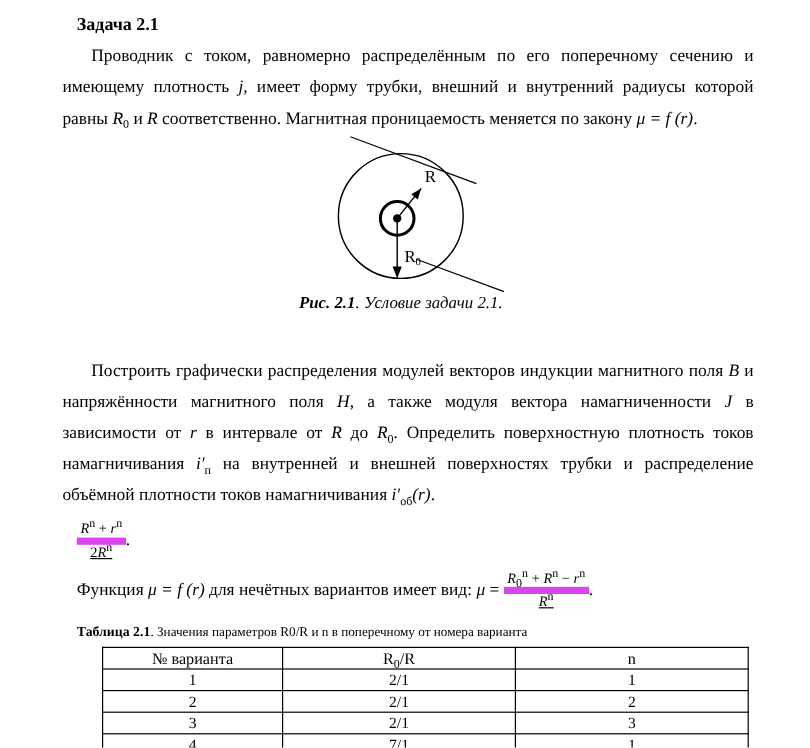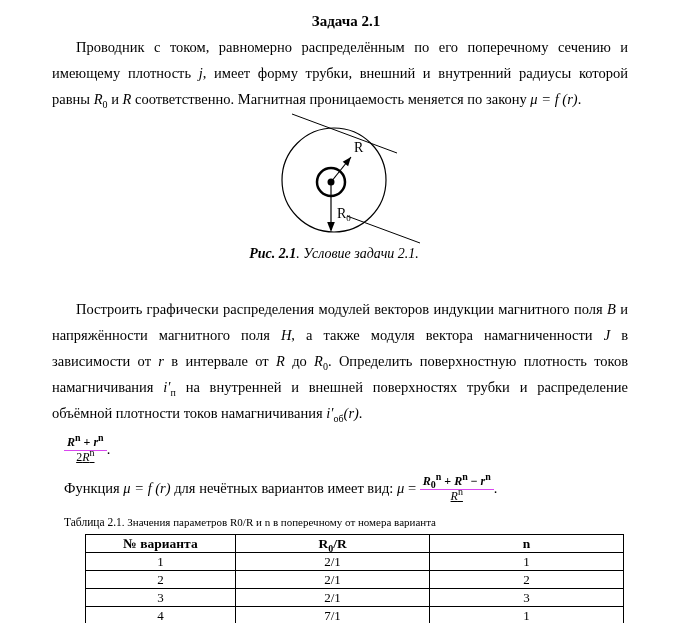--- a/index.html
+++ b/index.html
@@ -2,39 +2,39 @@
 <html><head>
 <meta charset="utf-8">
 <style>
   * { margin:0; padding:0; box-sizing:border-box; }
   html,body { background:#ffffff; }
   body {
     width:675px; height:623px; overflow:hidden;
     font-family:"Liberation Serif", serif; color:#000;
   }
   .page { padding:8px 47px 0 40px; }
-  .title { font-size:15px; font-weight:bold; text-indent:24px; line-height:26px;text-align:center; }
+  .title { font-size:15px; font-weight:bold; text-indent:24px; line-height:26px; }
   .para { font-size:14.5px; line-height:26px; text-align:justify; text-indent:24px;margin-left:12px; }
   .it { font-style:italic; }
   sub { font-size:10px; line-height:0; }
   sup { font-size:10px; line-height:0; }
   .figure { text-align:center; margin-top:0; height:132px; }
   .figure svg { display:block; margin:0 auto; }
   .fig-caption { text-align:center; font-size:14px; line-height:20px; margin-bottom:32px;font-style:italic; }
   .fig-caption b { font-weight:bold; }
   .formula-line { font-size:14.5px; text-indent:24px; margin-top:8px; line-height:30px; white-space:nowrap; }
   .frac { display:inline-block; vertical-align:middle; text-align:center;
           font-size:12px; line-height:1.15; text-indent:0; }
-  .frac .num { display:block; border-bottom:1px solid #d946ef; padding:0 3px;font-weight:bold; }
+  .frac .num { display:block; border-bottom:6px solid #d946ef; padding:0 3px; }
   .frac .den { display:block; padding:0 3px;text-decoration:underline; }
   .table-caption { font-size:11px; line-height:16px; margin-top:10px; margin-bottom:4px; text-indent:24px; }
-  .table-caption b { font-weight:normal; font-size:11.5px; }
+  .table-caption b { font-weight:bold; font-size:11.5px; }
   table.params { border-collapse:collapse; margin-left:45px; width:538px; font-size:13px; table-layout:fixed; }
   .params th, .params td { border:1px solid #000; text-align:center; padding:1px 4px; line-height:15px; }
-  .params th { font-weight:bold; font-size:13.5px; }
+  .params th { font-weight:normal; font-size:13.5px; }
   .params col.c1 { width:150px; }
   .params col.c2 { width:194px; }
   .params col.c3 { width:194px; }
   .fig-label { font-family:"Liberation Serif", serif; font-size:14px; }
   .fig-label-small { font-size:9px; }
 </style>
 </head>
 <body>
 
 <div class="page">

